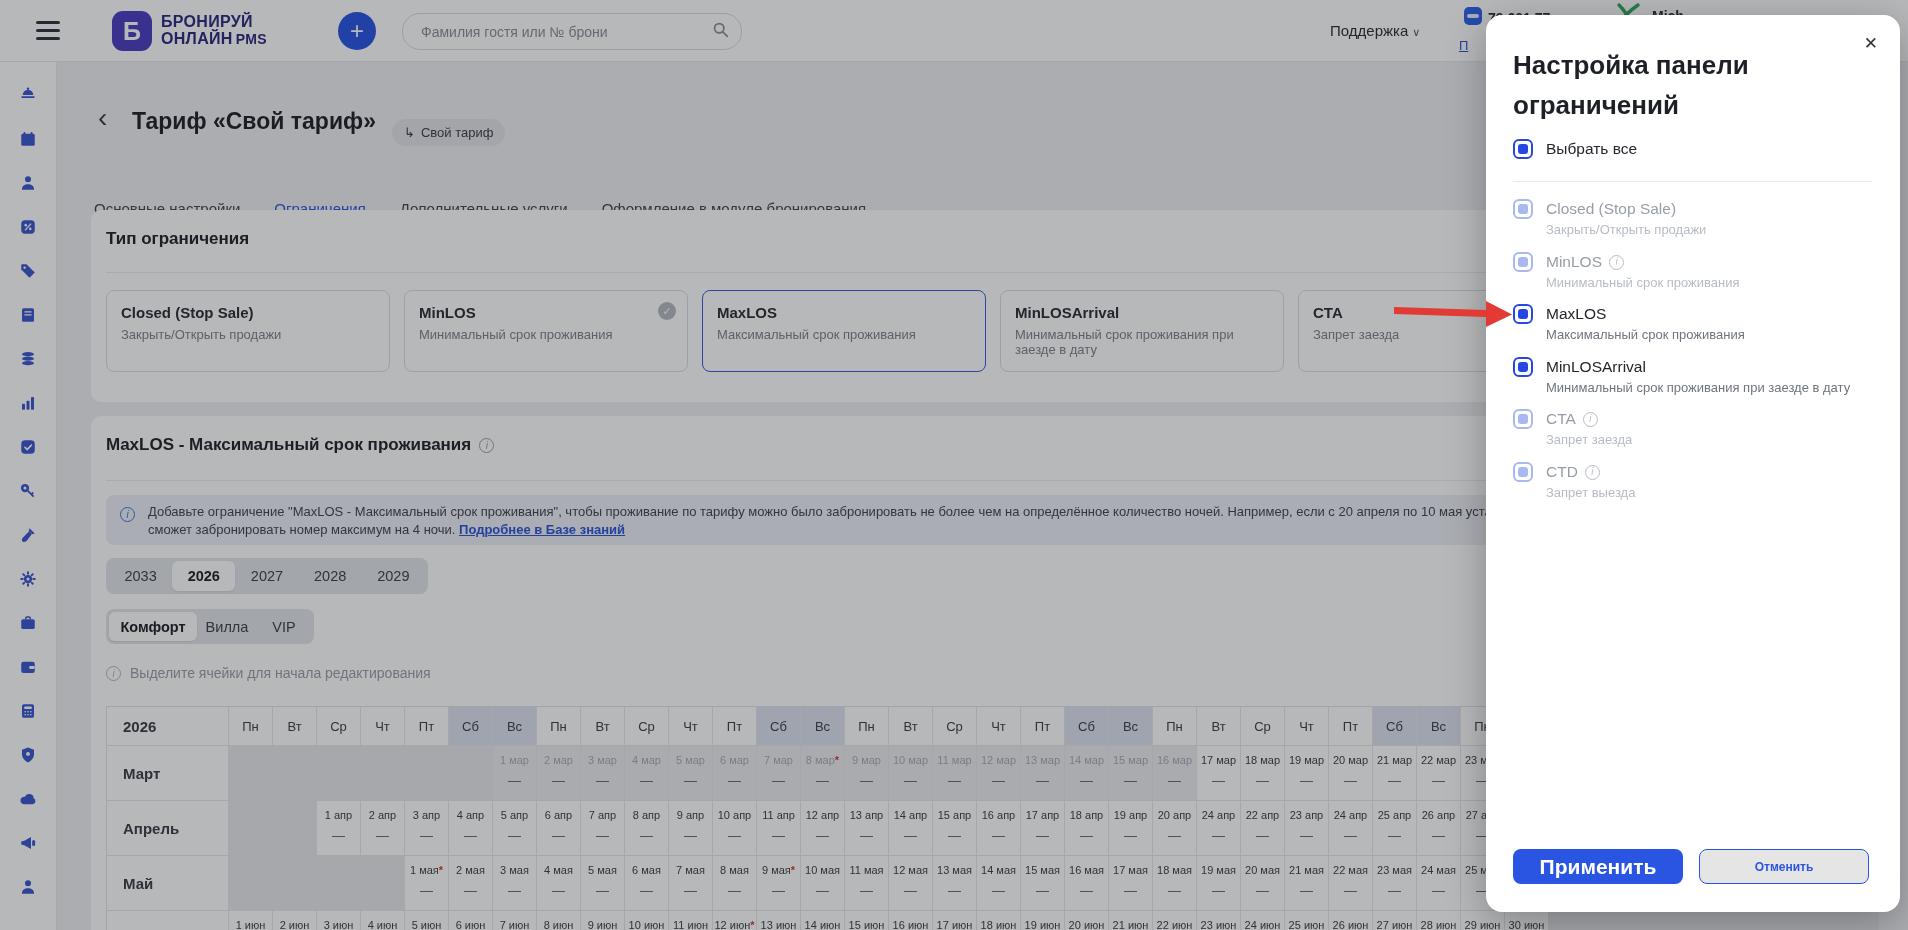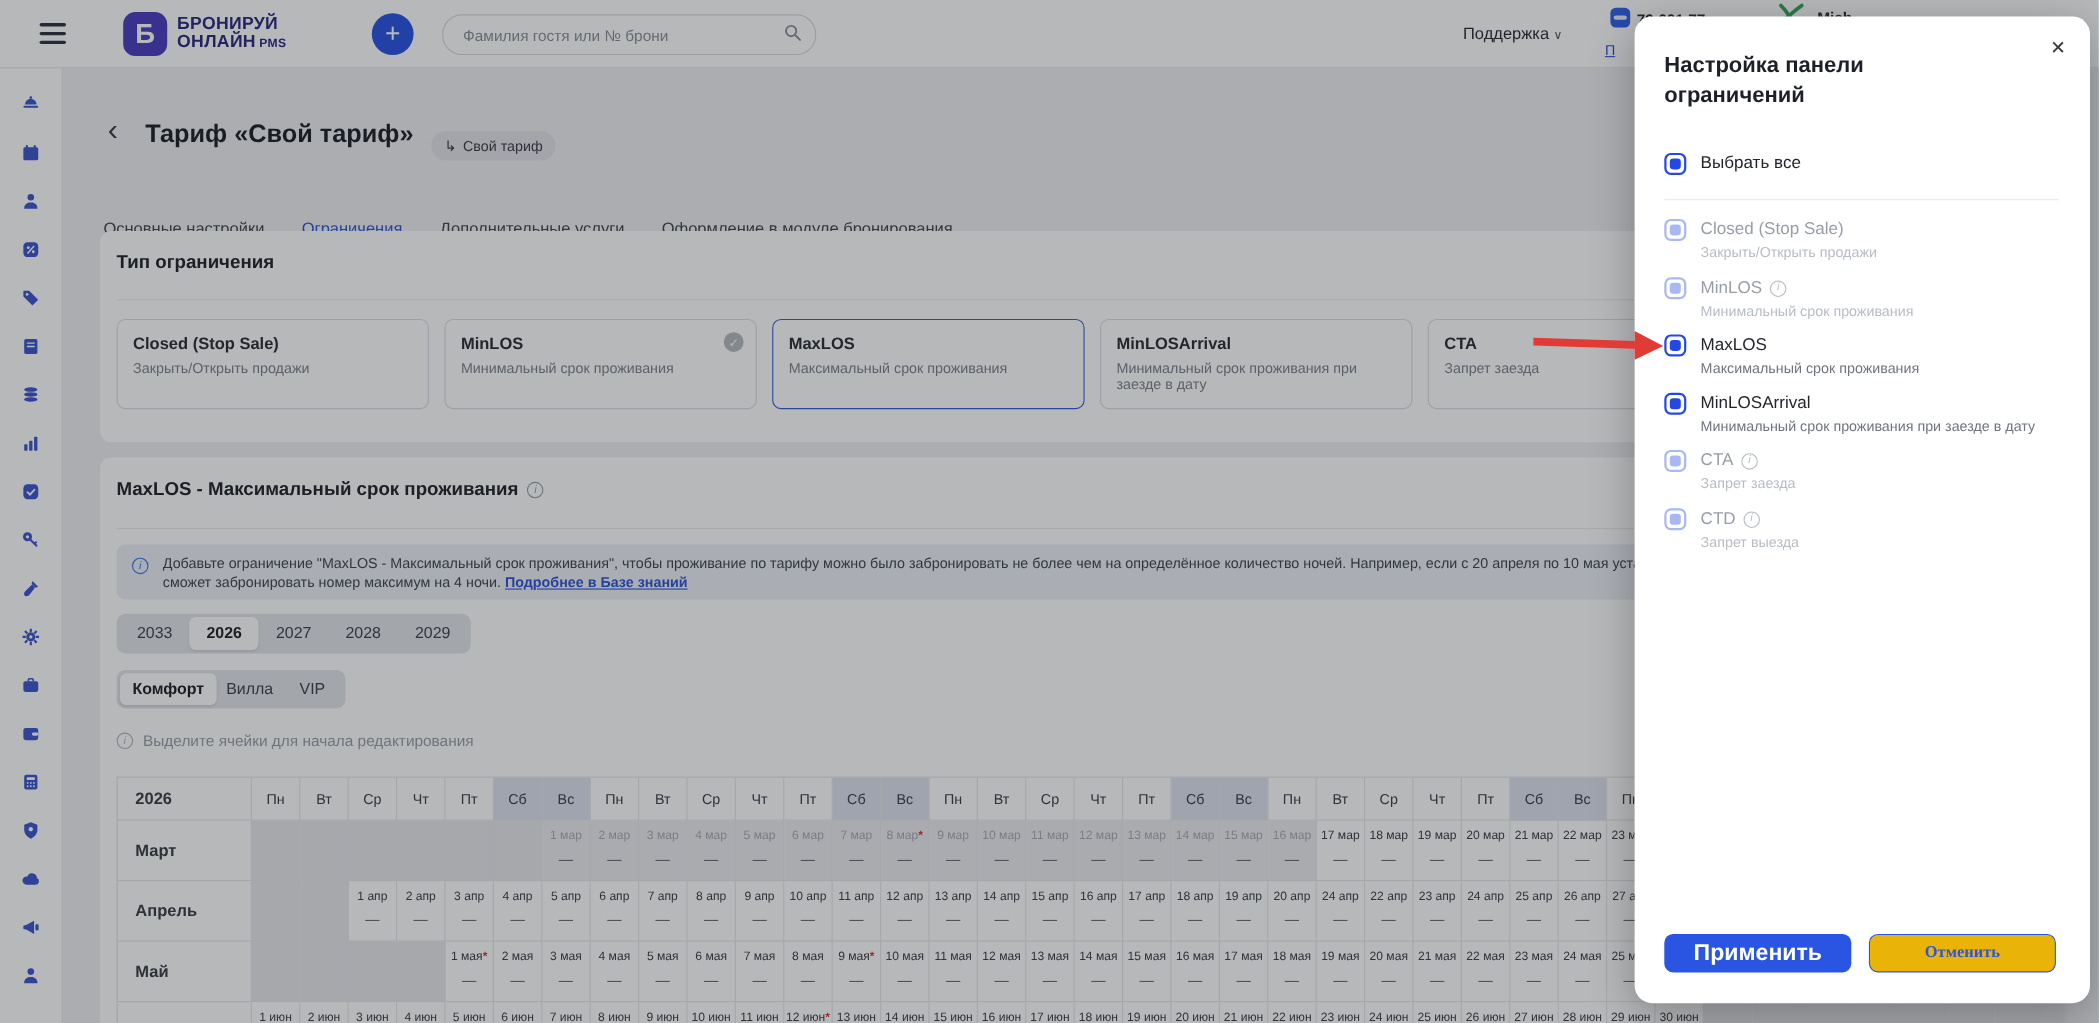--- a/index.html
+++ b/index.html
@@ -12,21 +12,21 @@
   #stage{position:relative;width:1908px;height:930px;overflow:hidden;background:var(--pagebg);
     font-family:"Liberation Sans",sans-serif;color:var(--ink);}
 
   
   #topbar{position:absolute;left:0;top:0;width:1908px;height:62px;background:#fff;border-bottom:1px solid #e8e9ec;z-index:5;}
   #burger{position:absolute;left:36px;top:21px;width:24px;height:20px;cursor:pointer;}
   #burger i{display:block;height:3px;border-radius:2px;background:#2e3340;margin-bottom:5px;}
   #logo-badge{position:absolute;left:112px;top:11px;width:40px;height:40px;border-radius:11px;background:#4a3fc0;
     color:#fff;font-weight:bold;font-size:25px;display:flex;align-items:center;justify-content:center;}
   #logo-text{position:absolute;left:161px;top:13px;color:var(--logocol);font-weight:800;font-size:16px;line-height:17px;letter-spacing:.3px;}
-  #logo-text .pms{font-size:11px;font-weight:700;margin-left:3px;}
+  #logo-text .pms{font-size:14px;font-weight:700;margin-left:3px;}
   #plus-btn{position:absolute;left:338px;top:12px;width:38px;height:38px;border-radius:50%;background:var(--accent);
     color:#fff;font-size:24px;display:flex;align-items:center;justify-content:center;cursor:pointer;}
   #search-box{position:absolute;left:402px;top:13px;width:340px;height:37px;border:1px solid #d8dade;border-radius:18px;
     background:#fff;display:flex;align-items:center;padding:0 12px 0 18px;}
   #search-box input{flex:1;border:none;outline:none;font-size:14px;color:#333;font-family:inherit;background:transparent;}
   #search-box input::placeholder{color:#8a8f98;}
   #support{position:absolute;left:1330px;top:22px;font-size:15px;color:#2b2f36;cursor:pointer;}
   #support .chev{font-size:11px;color:#555;margin-left:4px;}
   #wallet-chip{position:absolute;left:1464px;top:7px;width:18px;height:18px;border-radius:5px;background:#2f62e8;}
   #wallet-chip::after{content:"";position:absolute;left:3px;top:7px;width:12px;height:4px;border-radius:2px;background:#fff;opacity:.9;}
@@ -100,40 +100,40 @@
   .dc.past{background:#ededf0;}
   .dc.past .d{color:#a7abb2;}
   .dc.void{background:#e7e8eb;}
   .star{color:#d83a34;font-weight:700;}
   .mrow .c0{font-weight:bold;font-size:15px;}
 
   
   #dim{position:absolute;left:0;top:0;width:1908px;height:930px;background:rgba(18,21,28,0.30);z-index:50;}
   #modal{position:absolute;left:1486px;top:15px;width:414px;height:897px;background:#fff;border-radius:16px;
     box-shadow:0 10px 40px rgba(0,0,0,.28);z-index:60;}
-  #modal-title{position:absolute;left:27px;top:30px;width:250px;font-size:20px;line-height:28px;font-weight:700;color:#1d2026;}
+  #modal-title{position:absolute;left:27px;top:30px;width:250px;font-size:26px;line-height:40px;font-weight:700;color:#1d2026;}
   #modal-close{position:absolute;right:22px;top:18px;font-size:17px;color:#33363c;cursor:pointer;}
   .cb{width:20px;height:20px;border-radius:6px;border:2px solid;position:relative;flex:none;cursor:pointer;}
   .cb.on{border-color:#2448e1;}
   .cb.on::after{content:"";position:absolute;inset:3px;border-radius:3px;background:#2448e1;}
   .cb.dim{border-color:var(--accent-dim);}
   .cb.dim::after{content:"";position:absolute;inset:3px;border-radius:3px;background:var(--accent-dim);}
   #select-all-row{position:absolute;left:27px;top:124px;display:flex;align-items:center;gap:13px;}
   #select-all-row .lbl{font-size:15.5px;color:#23262c;}
   #modal .hr{position:absolute;left:27px;right:28px;top:166px;height:1px;background:#e8e9ed;}
   .m-item{position:absolute;left:27px;width:360px;display:flex;gap:13px;}
   .m-item .lbl{font-size:15.5px;display:flex;align-items:center;gap:7px;line-height:20px;}
   .m-item .sub{font-size:13px;margin-top:3px;}
   .m-item.on .lbl{color:#23262c;}  .m-item.on .sub{color:#6f757e;}
   .m-item.dim .lbl{color:#979da7;} .m-item.dim .sub{color:#b7bcc4;}
   .m-item.dim .i-circle{border-color:#b7bcc4;color:#b7bcc4;}
   #apply-btn{position:absolute;left:27px;top:834px;width:170px;height:35px;border:none;border-radius:8px;
     background:var(--accent);color:#fff;font-size:21px;font-weight:600;font-family:inherit;cursor:pointer;}
   #cancel-btn{position:absolute;left:213px;top:834px;width:170px;height:35px;border:1px solid var(--accent);
-    border-radius:8px;background:#eab308;color:var(--accent);font-size:15px;font-weight:600;font-family:Liberation Serif, serif;cursor:pointer;}
+    border-radius:8px;background:#e5e5e5;color:var(--accent);font-size:12px;font-weight:600;font-family:Liberation Sans, sans-serif;cursor:pointer;}
   #red-arrow{position:absolute;left:1392px;top:296px;z-index:70;pointer-events:none;}
 </style>
 </head>
 <body>
 
 <div id="stage">
 
   <div id="topbar">
     <div id="burger">
         <i></i>

